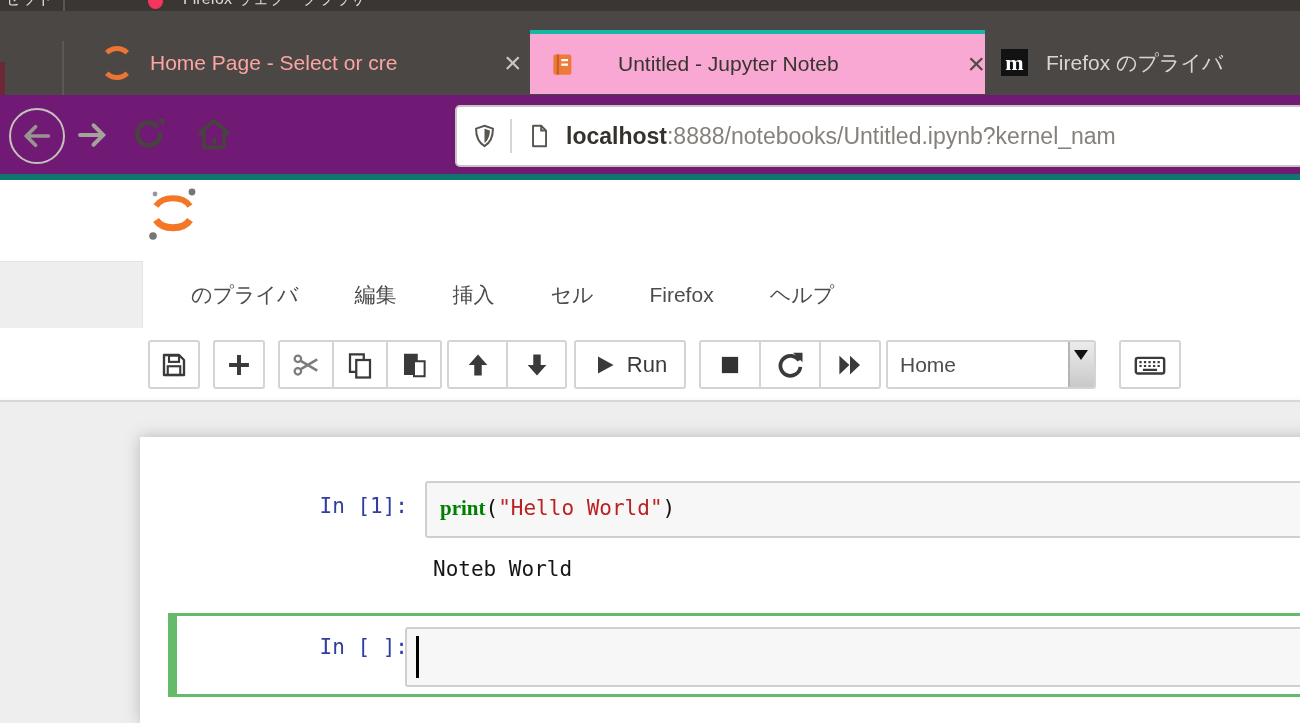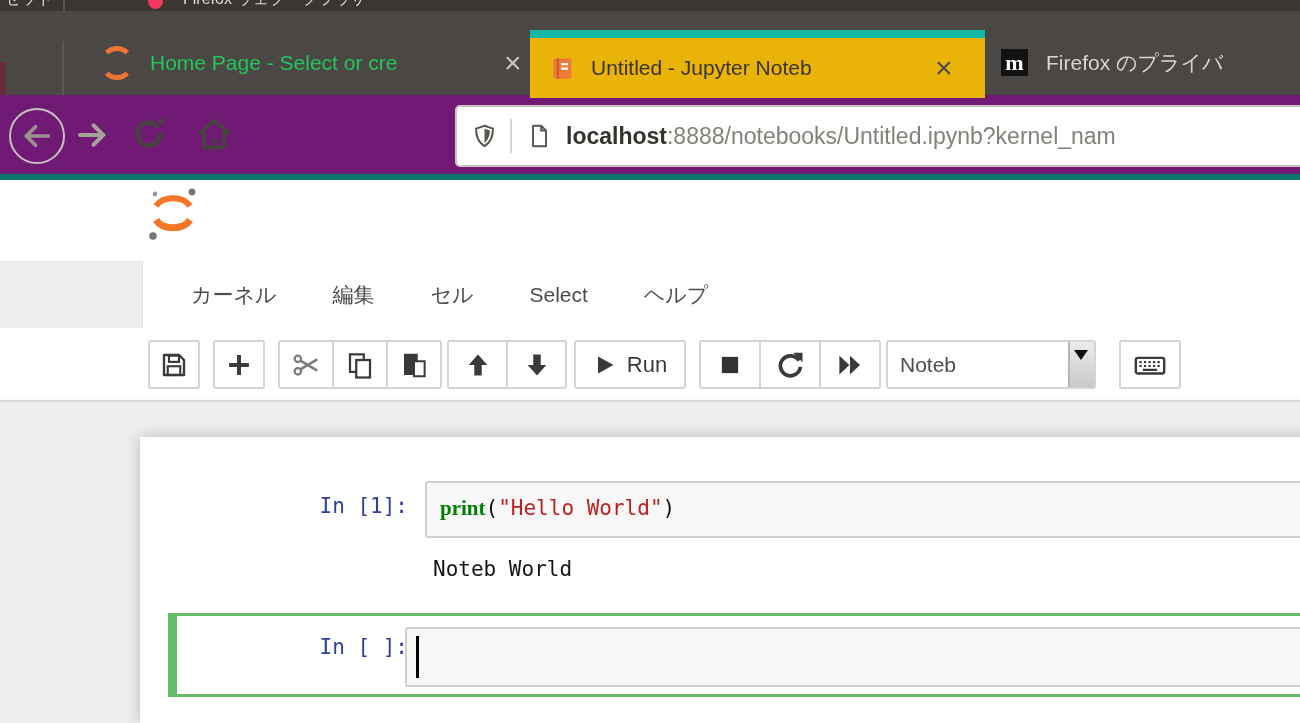--- a/index.html
+++ b/index.html
@@ -14,26 +14,26 @@
   .fxdot{position:absolute;left:148px;top:-6px;width:15px;height:15px;border-radius:50%;background:#f5355e;}
 
   
   .tabbar{left:0;top:11px;width:1300px;height:84px;background:#4b4744;z-index:50;}
   .maroon-sliver{left:0;top:51px;width:5px;height:33px;background:#6d2838;}
   .tab{top:19px;height:65px;display:flex;align-items:center;overflow:hidden;}
   .tab .title{font-size:21px;white-space:nowrap;overflow:hidden;
       -webkit-mask-image:linear-gradient(to right,#000 82%,transparent 97%);
               mask-image:linear-gradient(to right,#000 82%,transparent 97%);}
   .tab1{left:80px;width:450px;}
-  .tab1 .title{color:#22c55e;width:350px;margin-left:16px;}
+  .tab1 .title{color:#fca5a5;width:350px;margin-left:16px;}
   .tab-sep{left:62px;top:30px;width:2px;height:54px;background:#5c5854;}
   .spinner{width:24px;height:24px;border-radius:50%;margin-left:20px;flex:0 0 auto;
            border:5px solid #ee7434;border-left-color:transparent;border-right-color:transparent;}
   .closex{font-size:30px;color:#c9c6c2;margin-left:4px;line-height:1;}
-  .tab2{left:530px;width:455px;background:#eab308;border-top:8px solid #14b8a6;height:60px;}
+  .tab2{left:530px;width:455px;background:#f9a8d4;border-top:4px solid #14b8a6;height:60px;gap:27px;}
   .tab2 .title{color:#38342f;width:340px;margin-left:14px;}
   .tab2 .closex{color:#4e4a44;}
   .micon{width:27px;height:27px;background:#121212;color:#fff;margin-left:16px;flex:0 0 auto;
          display:flex;align-items:center;justify-content:center;
          font-family:"Liberation Serif",serif;font-weight:bold;font-size:22px;}
   .tab3{left:985px;width:315px;}
   .tab3 .title{color:#d8d6d3;margin-left:18px;-webkit-mask-image:none;mask-image:none;}
 
   
   .navbar{left:0;top:95px;width:1300px;height:79px;background:#701a75;border-bottom:6px solid #0f766e;z-index:40;}
@@ -189,24 +189,25 @@
   </div>
   <div class="jlogo-text">jupyter</div>
   <div class="jtitle">Untitled</div>
   <div class="jcheckpoint">Last Checkpoint: 2分前</div>
   <div class="jautosaved">(autosaved)</div>
 </div>
 
 <div class="abs menu-topline"></div>
 <div class="abs menubox">
   <ul>
-    <li>カーネル</li>
+    <li>のプライバ</li>
     <li>編集</li>
+    <li>挿入</li>
     <li>セル</li>
-    <li>Select</li>
+    <li>Firefox</li>
     <li>ヘルプ</li>
   </ul>
 </div>
 
 <div class="abs jtoolbar">
 
   <div class="tbtn" style="left:148px">
     <span>
       <svg width="30" height="30" viewBox="0 0 24 24">
         <path d="M4 4 H16 L20 8 V20 H4 Z" stroke="#3a3a3a" stroke-width="1.9" fill="none" stroke-linejoin="round"></path>
@@ -298,21 +299,21 @@
       <span>
         <svg width="30" height="30" viewBox="0 0 24 24">
           <path d="M3.5 4.5 L11.5 12 L3.5 19.5 Z" fill="#3a3a3a"></path>
           <path d="M12 4.5 L20 12 L12 19.5 Z" fill="#3a3a3a"></path>
         </svg>
       </span>
     </div>
   </div>
 
   <div class="tbtn celltype" style="justify-content:flex-start">
-    <span class="lbl">Noteb</span>
+    <span class="lbl">Home</span>
     <div class="dd-strip"></div>
   </div>
 
   <div class="tbtn" style="left:1119px;width:62px">
     <span>
       <svg width="34" height="34" viewBox="0 0 24 24">
         <rect x="2" y="7" width="20" height="11" rx="1.5" stroke="#3a3a3a" stroke-width="1.7" fill="none"></rect>
         <path d="M4.5 10 h1.6 M7.7 10 h1.6 M10.9 10 h1.6 M14.1 10 h1.6 M17.3 10 h1.6
                  M4.5 12.7 h1.6 M7.7 12.7 h1.6 M10.9 12.7 h1.6 M14.1 12.7 h1.6 M17.3 12.7 h1.6
                  M7 15.4 h10" stroke="#3a3a3a" stroke-width="1.5"></path>

